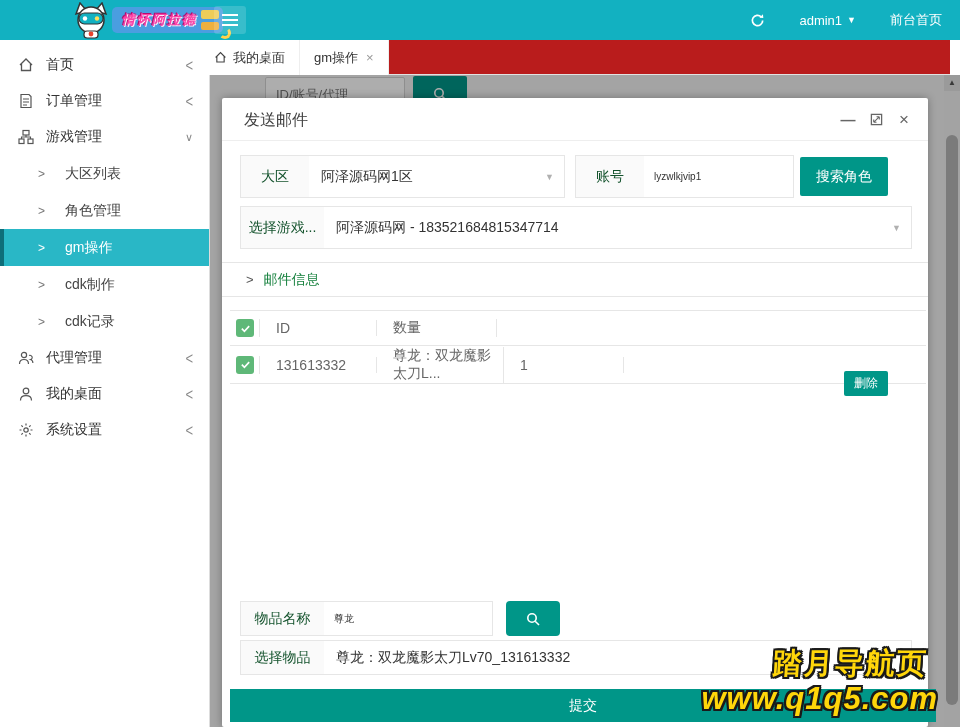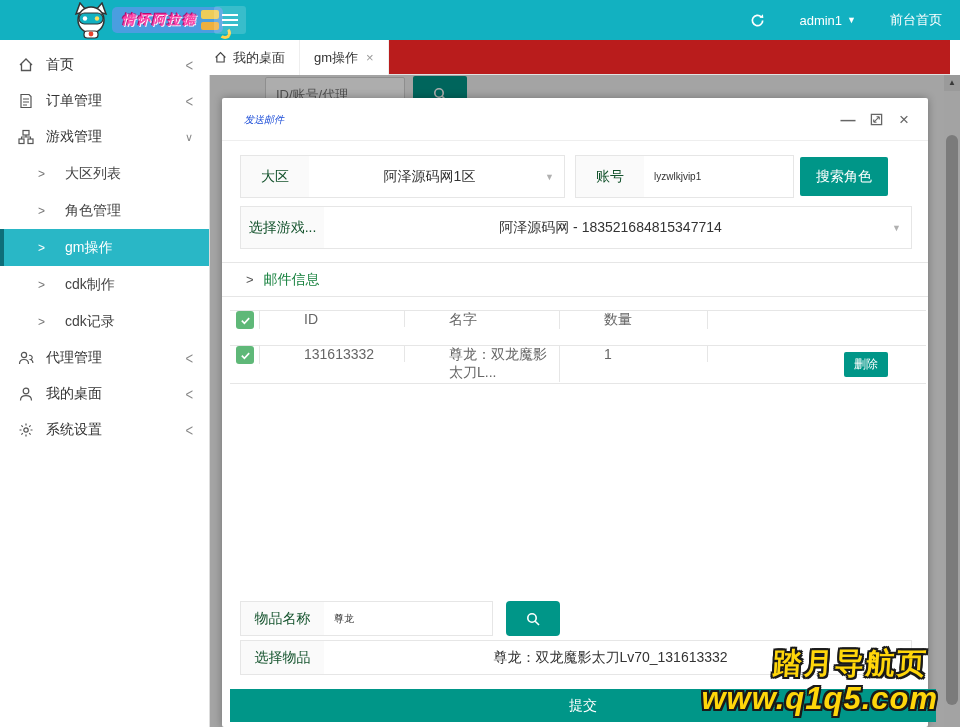--- a/index.html
+++ b/index.html
@@ -59,45 +59,45 @@
   .sb-up { position:absolute; right:0; top:0; width:16px; height:16px; background:#e3e3e3; color:#555;
            font-size:8px; text-align:center; line-height:16px; cursor:pointer; }
   .sb-thumb { position:absolute; right:2px; top:60px; width:12px; height:570px; background:#b5b5b5; border-radius:6px; cursor:pointer; }
 
   .overlay { position:absolute; left:210px; top:75px; width:750px; height:652px; background:rgba(0,0,0,.32); z-index:2; }
 
   
   .modal { position:absolute; left:222px; top:98px; width:706px; height:629px; background:#fff; z-index:3;
            border-radius:2px; box-shadow:0 0 8px rgba(0,0,0,.3); }
   .m-hdr { position:absolute; left:0; top:0; width:706px; height:43px; border-bottom:1px solid #eee; }
-  .m-title { position:absolute; left:22px; top:0; line-height:43px; font-size:10px; color:#1d4ed8;font-style:italic; }
+  .m-title { position:absolute; left:22px; top:0; line-height:43px; font-size:16px; color:#404040; }
   .m-ctl { position:absolute; top:0; height:43px; display:flex; align-items:center; justify-content:center;
            width:24px; color:#666; cursor:pointer; font-size:15px; }
   .m-min { right:68px; font-weight:bold; }
   .m-max { right:40px; }
   .m-close { right:12px; font-size:17px; }
 
   .cell-label { position:absolute; background:#fafafa; border:1px solid #e6e6e6; display:flex; align-items:center;
                 justify-content:center; font-size:14px; color:#14532d; }
   .cell-select { position:absolute; background:#fff; border:1px solid #e6e6e6; border-left:none; display:flex;
-                 align-items:center; font-size:14px; color:#333; padding:0 26px 0 12px; cursor:pointer;justify-content:center; }
+                 align-items:center; font-size:14px; color:#333; padding:0 26px 0 12px; cursor:pointer; }
   .cell-select .sel-caret { position:absolute; right:10px; color:#b0b0b0; font-size:9px; }
   .cell-input { position:absolute; background:#fff; border:1px solid #e6e6e6; border-left:none; font-size:10px;
                 color:#333; padding:0 10px; font-family:"Liberation Sans",sans-serif; }
   .btn { background:#009688; color:#fff; border:none; border-radius:2px; font-size:14px; cursor:pointer;
          font-family:"Liberation Sans",sans-serif; }
 
   .collapse { position:absolute; left:0; top:164px; width:706px; height:35px; border-top:1px solid #e6e6e6;
               border-bottom:1px solid #e6e6e6; display:flex; align-items:center; padding-left:24px; cursor:pointer; }
   .collapse .c-arr { color:#555; font-size:13px; margin-right:10px; }
   .collapse .c-txt { font-size:14px; color:#15803d; }
 
   
   .tbl { position:absolute; left:8px; top:212px; width:696px; border-top:1px solid #e6e6e6; font-size:14px; color:#666; }
-  .trow { display:flex; border-bottom:1px solid #e6e6e6; align-items:flex-start;gap:28px; }
+  .trow { display:flex; border-bottom:1px solid #e6e6e6; align-items:center; }
   .trow.head { height:35px; background:#fff; }
   .trow.body { height:38px; }
   .tc { border-right:1px solid #e6e6e6; display:flex; align-items:center; padding-left:16px; }
   .tc.cb { width:30px; padding-left:6px; }
   .tc.c1 { width:117px; } .tc.c2 { width:127px; } .tc.c3 { width:120px; }
   .tc.c4 { flex:1; border-right:none; position:relative; }
   .chk { width:18px; height:18px; background:#5FB878; border-radius:3px; display:flex; align-items:center;
          justify-content:center; cursor:pointer; }
   .del-btn { position:absolute; right:38px; top:6px; width:44px; height:25px; font-size:12px; }
 
@@ -291,21 +291,20 @@
     <div class="tbl">
       <div class="trow head">
         <div class="tc cb">
           <span class="chk">
             <svg width="11" height="11" viewBox="0 0 12 12">
                 <path d="M2 6.2 4.8 9 10 3.4" fill="none" stroke="#fff" stroke-width="1.8"></path>
               </svg>
           </span>
         </div>
         <div class="tc c1">ID</div>
-        <div class="tc c2">名字</div>
         <div class="tc c3">数量</div>
         <div class="tc c4"></div>
       </div>
       <div class="trow body">
         <div class="tc cb">
           <span class="chk">
             <svg width="11" height="11" viewBox="0 0 12 12">
                 <path d="M2 6.2 4.8 9 10 3.4" fill="none" stroke="#fff" stroke-width="1.8"></path>
               </svg>
           </span>

